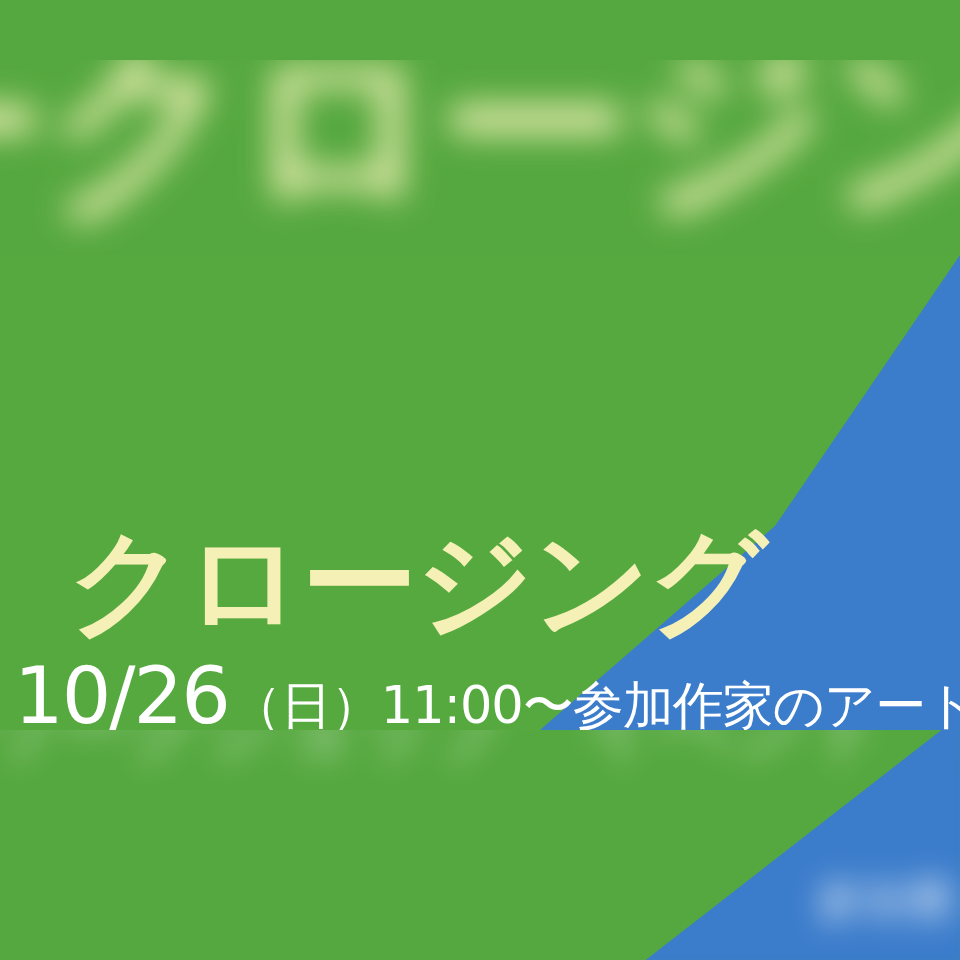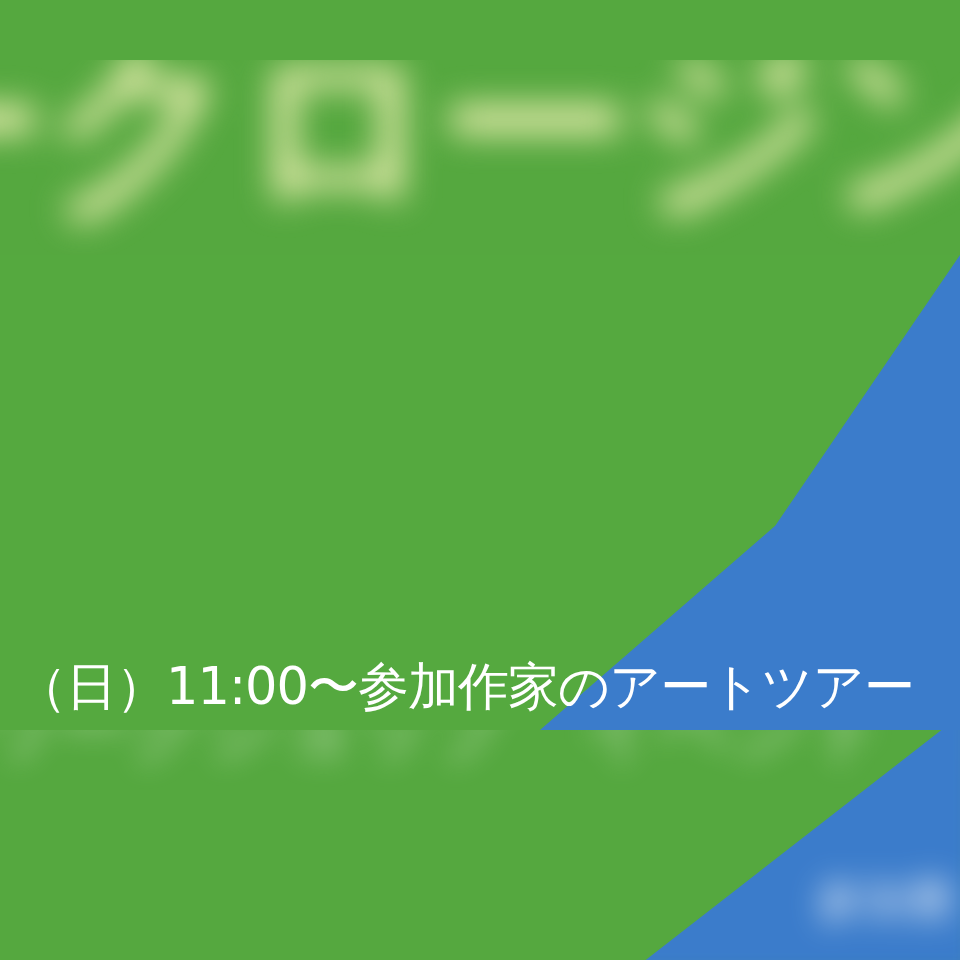--- a/index.html
+++ b/index.html
@@ -173,22 +173,24 @@
   <div class="green-field"></div>
 
   <div class="blur-title-layer">
     <div class="blur-title">ークロージング</div>
   </div>
 
   <div class="focus-band">
 
     <div class="blue-wedge"></div>
 
+    <div class="main-title">クロージング</div>
 
     <div class="date-line">
+      <span class="date-big">10/26</span>
       <span class="date-rest">（日）11:00〜参加作家のアートツアー</span>
     </div>
 
   </div>
 
   <div class="blur-bottom-layer">
     <div class="blur-bottom-text">ワークショップ　イベント　秋の里山アートフェスティバル</div>
     <div class="blue-wedge-blur">
       <div class="blue-wedge-blur-inner"></div>
       <div class="blue-wedge-blur-text">参加費</div>

